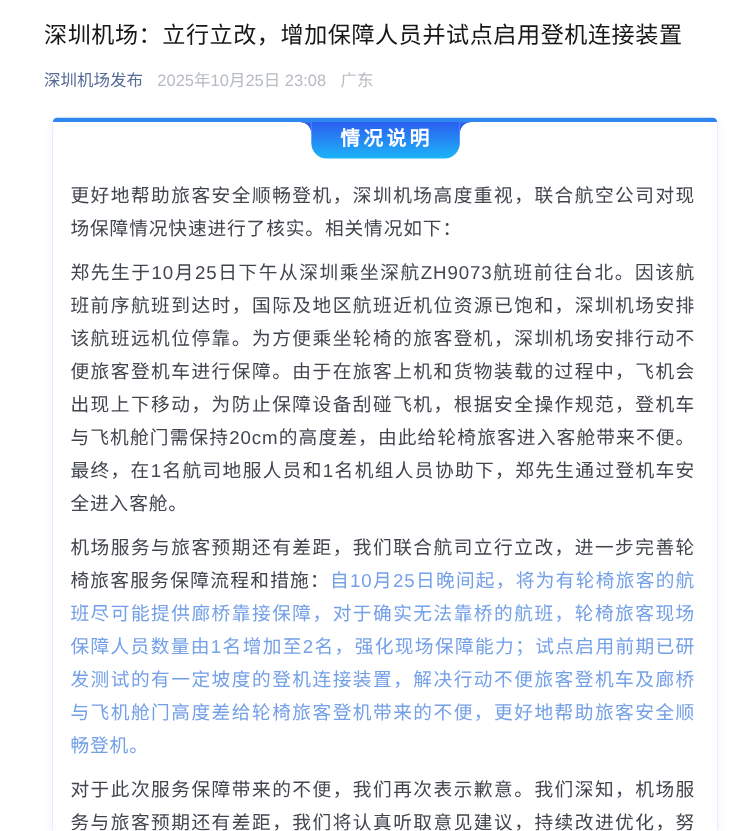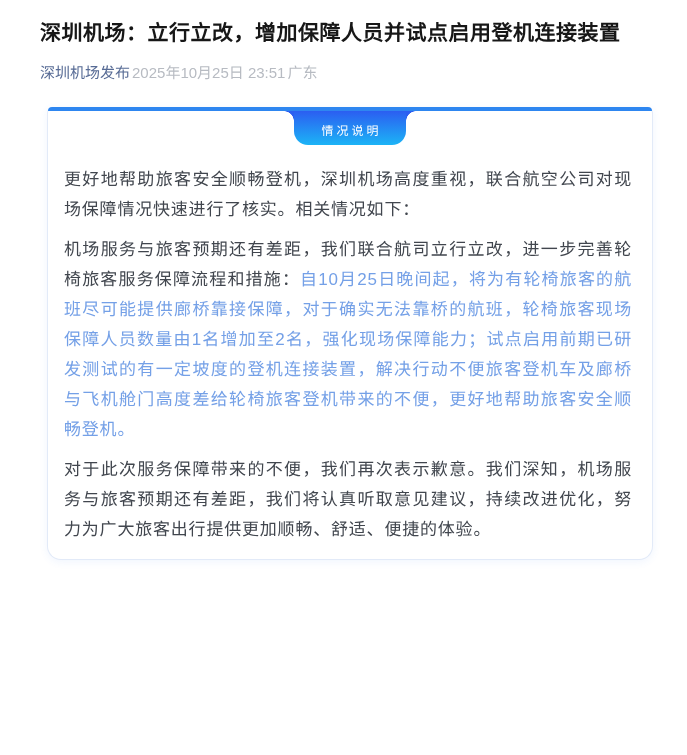--- a/index.html
+++ b/index.html
@@ -14,46 +14,46 @@
     --card-border:#e2eaf8;
   }
   *{ box-sizing:border-box; margin:0; padding:0; }
   html,body{ background:#ffffff; }
   body{
     width:687px; height:755px; overflow:hidden;
     font-family:"Liberation Sans","DejaVu Sans",sans-serif;
   }
   .page{ padding:18px 34px 0 40px; }
   .title{
-    font-size:21px; font-weight:700; color:var(--title-text);
+    font-size:21px; font-weight:400; color:var(--title-text);
     line-height:1.45; letter-spacing:0.5px;
   }
   .byline{
     margin-top:13px; font-size:15px;
-    display:flex; gap:2px; align-items:baseline;
+    display:flex; gap:13px; align-items:baseline;
   }
   .account{ color:var(--account-link); cursor:pointer; }
   .meta{ color:var(--meta-text); }
   .card{
     margin-top:25px; margin-left:7px;
     border:1px solid var(--card-border); border-top:none;
     border-radius:6px 6px 14px 14px;
     box-shadow:0 2px 8px rgba(46,110,240,0.07);
     background:#ffffff;
   }
   .card-topbar{
     height:4px; border-radius:6px 6px 0 0;
     background:var(--accent-bar);
   }
   .badge-row{ display:flex; justify-content:center; }
   .badge{
     position:relative;
     background:linear-gradient(180deg,var(--badge-top),var(--badge-bottom));
-    color:#ffffff; font-size:12px; font-weight:400; letter-spacing:3px;
-    padding:10px 24px 7px 27px;
+    color:#ffffff; font-size:18px; font-weight:700; letter-spacing:3px;
+    padding:0 24px 7px 27px;
     border-radius:0 0 14px 14px;
   }
   .badge::before{
     content:""; position:absolute; top:0; left:-10px; width:10px; height:10px;
     background:radial-gradient(circle at 0 100%, rgba(255,255,255,0) 9.5px, var(--badge-top) 10px);
   }
   .badge::after{
     content:""; position:absolute; top:0; right:-10px; width:10px; height:10px;
     background:radial-gradient(circle at 100% 100%, rgba(255,255,255,0) 9.5px, var(--badge-top) 10px);
   }
@@ -68,34 +68,35 @@
 </style>
 </head>
 <body>
 
 <div class="page">
 
   <h1 class="title">深圳机场：立行立改，增加保障人员并试点启用登机连接装置</h1>
 
   <div class="byline">
     <span class="account">深圳机场发布</span>
-    <span class="meta">2025年10月25日 23:51</span>
+    <span class="meta">2025年10月25日 23:08</span>
     <span class="meta">广东</span>
   </div>
 
   <div class="card">
     <div class="card-topbar"></div>
 
     <div class="badge-row">
       <div class="badge">情况说明</div>
     </div>
 
     <div class="card-content">
       <p>更好地帮助旅客安全顺畅登机，深圳机场高度重视，联合航空公司对现场保障情况快速进行了核实。相关情况如下：</p>
 
+      <p>郑先生于10月25日下午从深圳乘坐深航ZH9073航班前往台北。因该航班前序航班到达时，国际及地区航班近机位资源已饱和，深圳机场安排该航班远机位停靠。为方便乘坐轮椅的旅客登机，深圳机场安排行动不便旅客登机车进行保障。由于在旅客上机和货物装载的过程中，飞机会出现上下移动，为防止保障设备刮碰飞机，根据安全操作规范，登机车与飞机舱门需保持20cm的高度差，由此给轮椅旅客进入客舱带来不便。最终，在1名航司地服人员和1名机组人员协助下，郑先生通过登机车安全进入客舱。</p>
 
       <p><span>机场服务与旅客预期还有差距，我们联合航司立行立改，进一步完善轮椅旅客服务保障流程和措施：</span><span class="highlight">自10月25日晚间起，将为有轮椅旅客的航班尽可能提供廊桥靠接保障，对于确实无法靠桥的航班，轮椅旅客现场保障人员数量由1名增加至2名，强化现场保障能力；试点启用前期已研发测试的有一定坡度的登机连接装置，解决行动不便旅客登机车及廊桥与飞机舱门高度差给轮椅旅客登机带来的不便，更好地帮助旅客安全顺畅登机。</span></p>
 
       <p>对于此次服务保障带来的不便，我们再次表示歉意。我们深知，机场服务与旅客预期还有差距，我们将认真听取意见建议，持续改进优化，努力为广大旅客出行提供更加顺畅、舒适、便捷的体验。</p>
     </div>
   </div>
 
 </div>
 
 </body></html>

